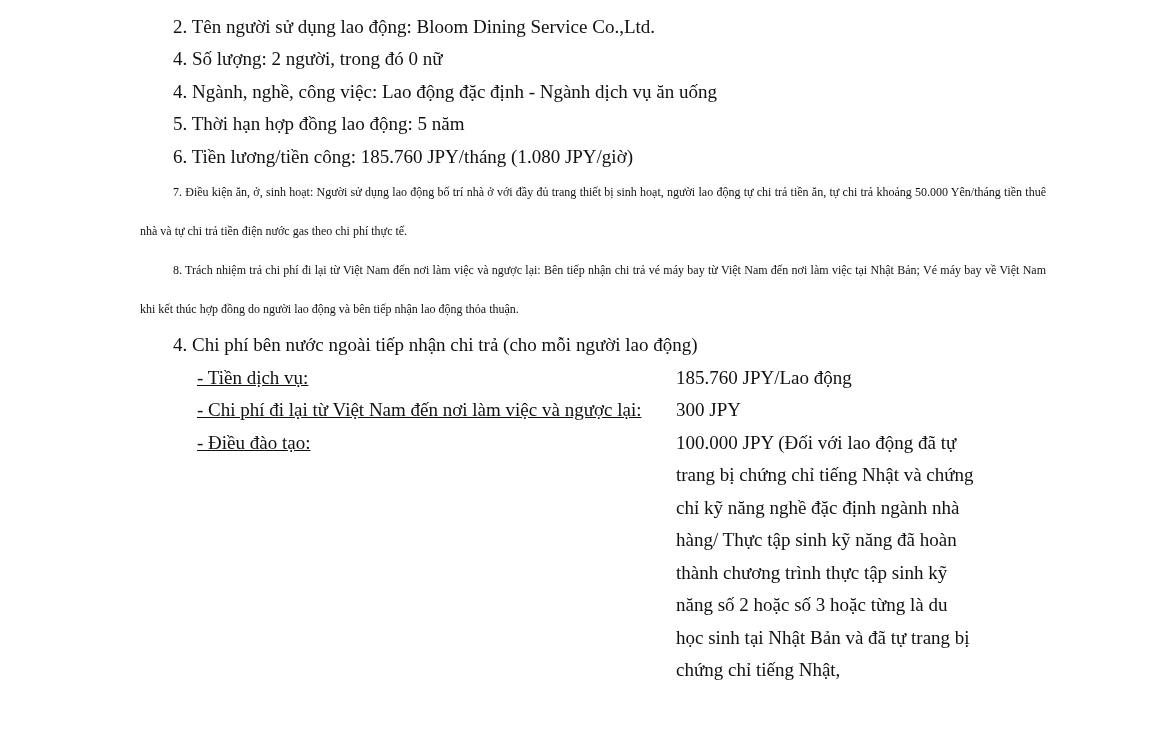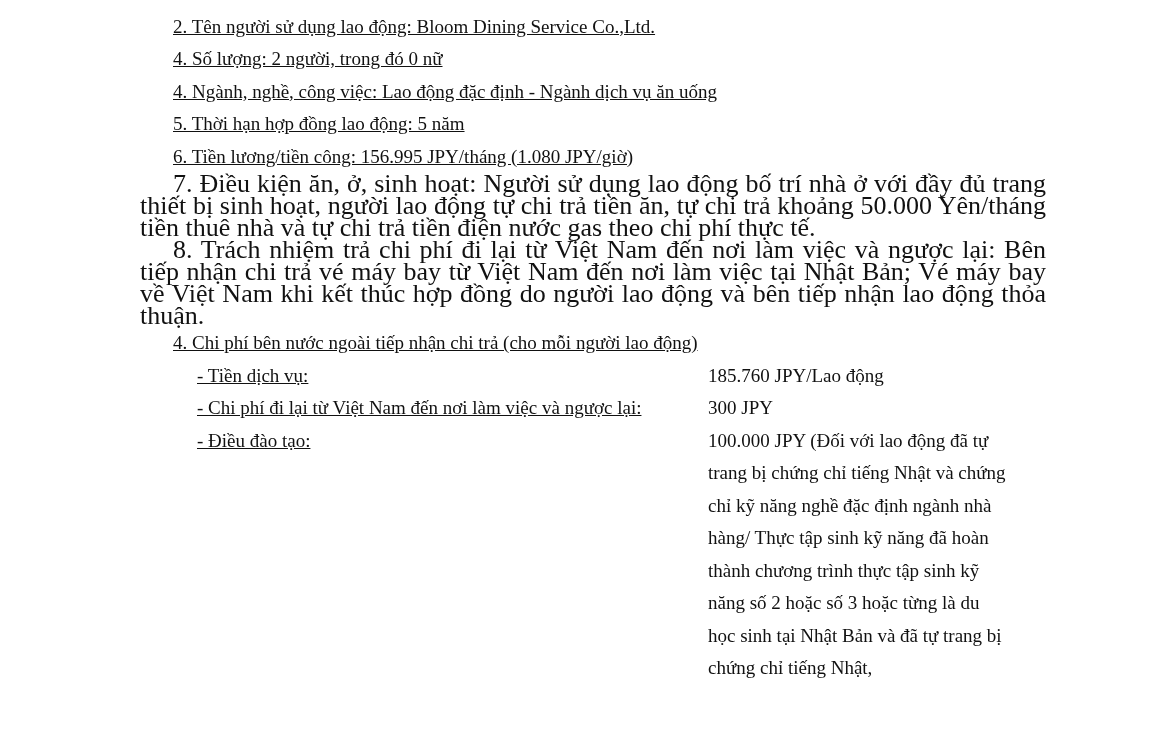--- a/index.html
+++ b/index.html
@@ -21,61 +21,59 @@
     top: -22px;
     width: 906px;
   }
   .line {
     font-size: 19px;
     line-height: 32.5px;
     white-space: nowrap;
   }
   .indent {
     padding-left: 33px;
-    text-decoration: underline;
   }
   .para {
-    font-size: 26px;
-    line-height: 22px;
+    font-size: 12px;
+    line-height: 39px;
     text-indent: 33px;
     text-align: justify;
     text-align-last: left;
   }
   .cost-row {
     display: flex;
     font-size: 19px;
     line-height: 32.5px;
   }
   .cost-label {
     padding-left: 57px;
     width: 536px;
     box-sizing: border-box;
     white-space: nowrap;
     text-decoration: underline;
   }
   .cost-value {
     width: 300px;
-    margin-left: 32px;
   }
   .cut-line {
     height: 32.5px;
     overflow: hidden;
   }
 </style>
 </head>
 <body>
 
 <div class="page">
   <div class="line indent cut-line"></div>
 
   <div class="line indent">2. Tên người sử dụng lao động: Bloom Dining Service Co.,Ltd.</div>
   <div class="line indent">4. Số lượng: 2 người, trong đó 0 nữ</div>
   <div class="line indent">4. Ngành, nghề, công việc: Lao động đặc định - Ngành dịch vụ ăn uống</div>
   <div class="line indent">5. Thời hạn hợp đồng lao động: 5 năm</div>
-  <div class="line indent">6. Tiền lương/tiền công: 156.995 JPY/tháng (1.080 JPY/giờ)</div>
+  <div class="line indent">6. Tiền lương/tiền công: 185.760 JPY/tháng (1.080 JPY/giờ)</div>
   <div class="para">7. Điều kiện ăn, ở, sinh hoạt: Người sử dụng lao động bố trí nhà ở với đầy đủ trang thiết bị sinh hoạt, người lao động tự chi trả tiền ăn, tự chi trả khoảng 50.000 Yên/tháng tiền thuê nhà và tự chi trả tiền điện nước gas theo chi phí thực tế.</div>
   <div class="para">8. Trách nhiệm trả chi phí đi lại từ Việt Nam đến nơi làm việc và ngược lại: Bên tiếp nhận chi trả vé máy bay từ Việt Nam đến nơi làm việc tại Nhật Bản; Vé máy bay về Việt Nam khi kết thúc hợp đồng do người lao động và bên tiếp nhận lao động thỏa thuận.</div>
   <div class="line indent">4. Chi phí bên nước ngoài tiếp nhận chi trả (cho mỗi người lao động)</div>
 
   <div class="cost-row">
     <div class="cost-label">- Tiền dịch vụ:</div>
     <div class="cost-value">185.760 JPY/Lao động</div>
   </div>
   <div class="cost-row">
     <div class="cost-label">- Chi phí đi lại từ Việt Nam đến nơi làm việc và ngược lại:</div>

